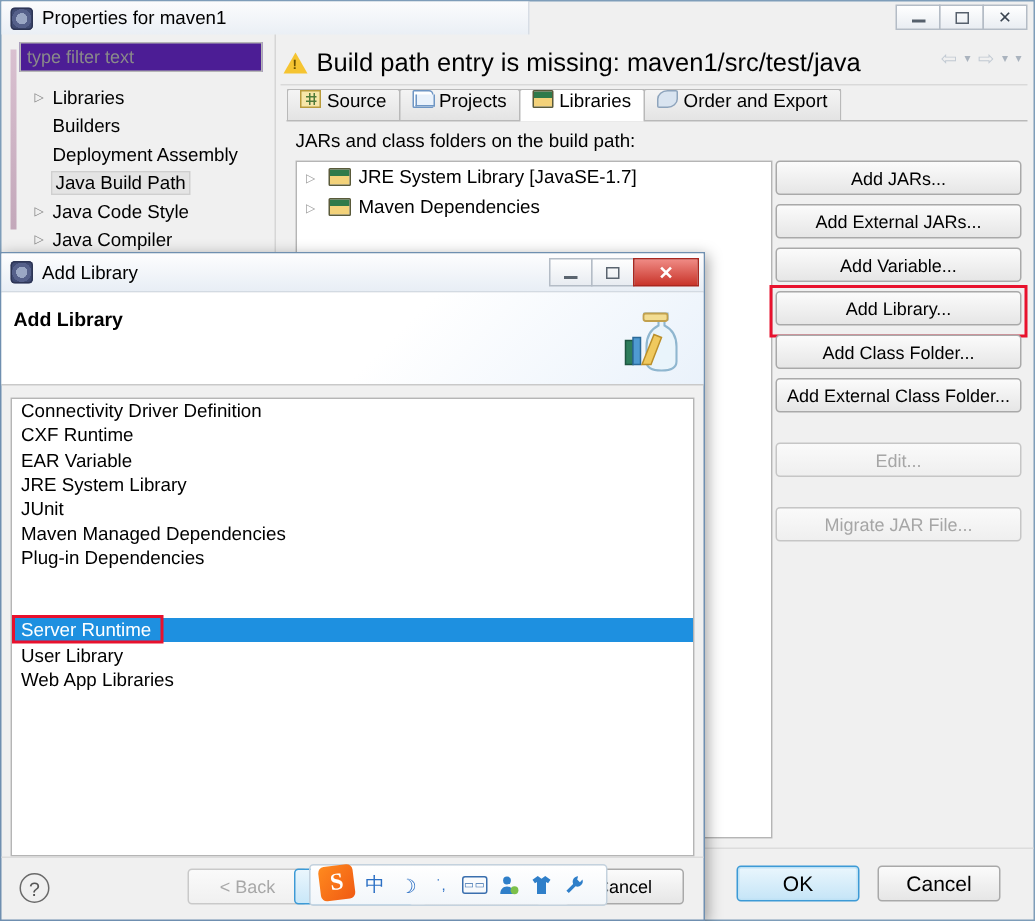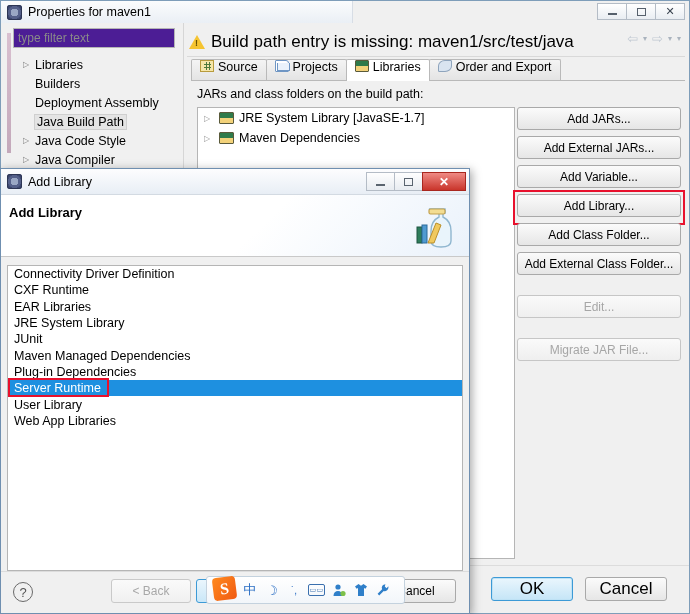--- a/index.html
+++ b/index.html
@@ -210,21 +210,21 @@
   
   #prop-footer {
     position: absolute; left: 0; right: 0; bottom: 0; height: 48px;
     border-top: 1px solid #dcdcdc;
   }
   .fbtn {
     position: absolute; top: 11px; width: 82px; height: 24px;
     border: 1px solid #a9a9a9; border-radius: 3px;
     background: linear-gradient(#fbfbfb, #e6e6e6);
     display: flex; align-items: center; justify-content: center;
-    font-size: 17px;
+    font-size: 14px;
   }
   .fbtn.default {
     border: 1px solid #3c9ad6;
     background: linear-gradient(#eaf6fd, #c5e5f7);
     box-shadow: 0 0 0 1px #bfe2f5 inset;
   }
 
   
   #dlg {
     position: absolute; left: 0; top: 168px; width: 470px; height: 446px;
@@ -267,21 +267,21 @@
   }
 
   #dlg-list {
     position: absolute; left: 6px; top: 96px; right: 6px; bottom: 42px;
     background: #fff; border: 1px solid #b5b5b5; overflow: hidden;
   }
   .lib-row {
     height: 16.3px; display: flex; align-items: center;
     padding-left: 6px; font-size: 12.5px; white-space: nowrap;
   }
-  .lib-row.sel { background: #1e90e0; color: #fff; }
+  .lib-row.sel { background: #1e90e0; color: #fff; margin-top: 32px; }
   .lib-row.sel .rowtext { position: relative; }
   .lib-row.sel .rowtext::after {
     content: ""; position: absolute; left: -6px; top: -3px; right: -8px; bottom: -2px;
     border: 2px solid #e8112d;
   }
 
   #dlg-footer {
     position: absolute; left: 0; right: 0; bottom: 0; height: 42px;
     border-top: 1px solid #dcdcdc;
   }
@@ -514,21 +514,21 @@
     </div>
 
     <div id="dlg-list">
       <div class="lib-row">
           <span class="rowtext">Connectivity Driver Definition</span>
         </div>
       <div class="lib-row">
           <span class="rowtext">CXF Runtime</span>
         </div>
       <div class="lib-row">
-          <span class="rowtext">EAR Libraries</span>
+          <span class="rowtext">EAR Variable</span>
         </div>
       <div class="lib-row">
           <span class="rowtext">JRE System Library</span>
         </div>
       <div class="lib-row">
           <span class="rowtext">JUnit</span>
         </div>
       <div class="lib-row">
           <span class="rowtext">Maven Managed Dependencies</span>
         </div>
@@ -541,21 +541,21 @@
       <div class="lib-row">
           <span class="rowtext">User Library</span>
         </div>
       <div class="lib-row">
           <span class="rowtext">Web App Libraries</span>
         </div>
     </div>
 
     <div id="dlg-footer">
       <div id="help-ico">?</div>
-      <div class="wbtn disabled" style="left:110px">
+      <div class="wbtn disabled" style="left:124px">
           <span class="u" style="text-decoration:none">&lt; Back</span>
         </div>
       <div class="wbtn default" style="left:195px">
           <span>Next &gt;</span>
         </div>
       <div class="wbtn disabled" style="left:280px">
           <span>Finish</span>
         </div>
       <div class="wbtn" style="left:375px">
           <span>Cancel</span>

